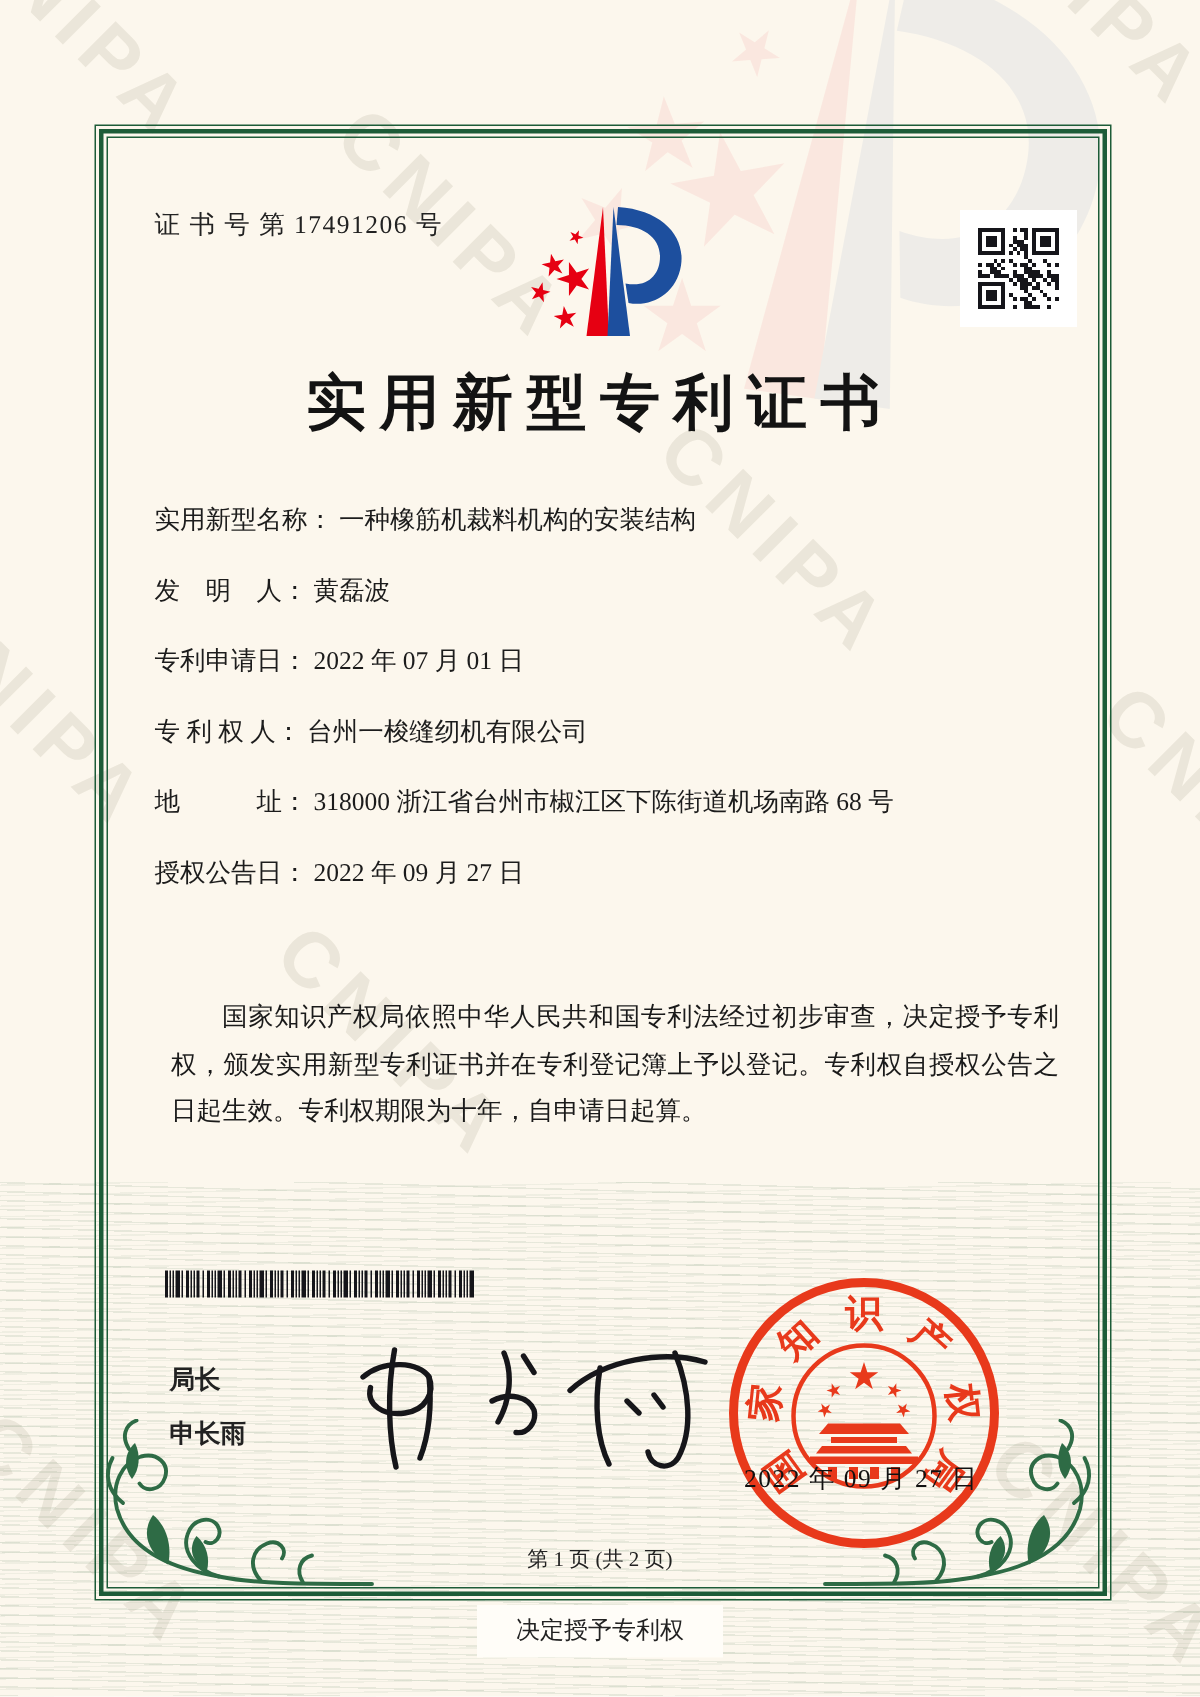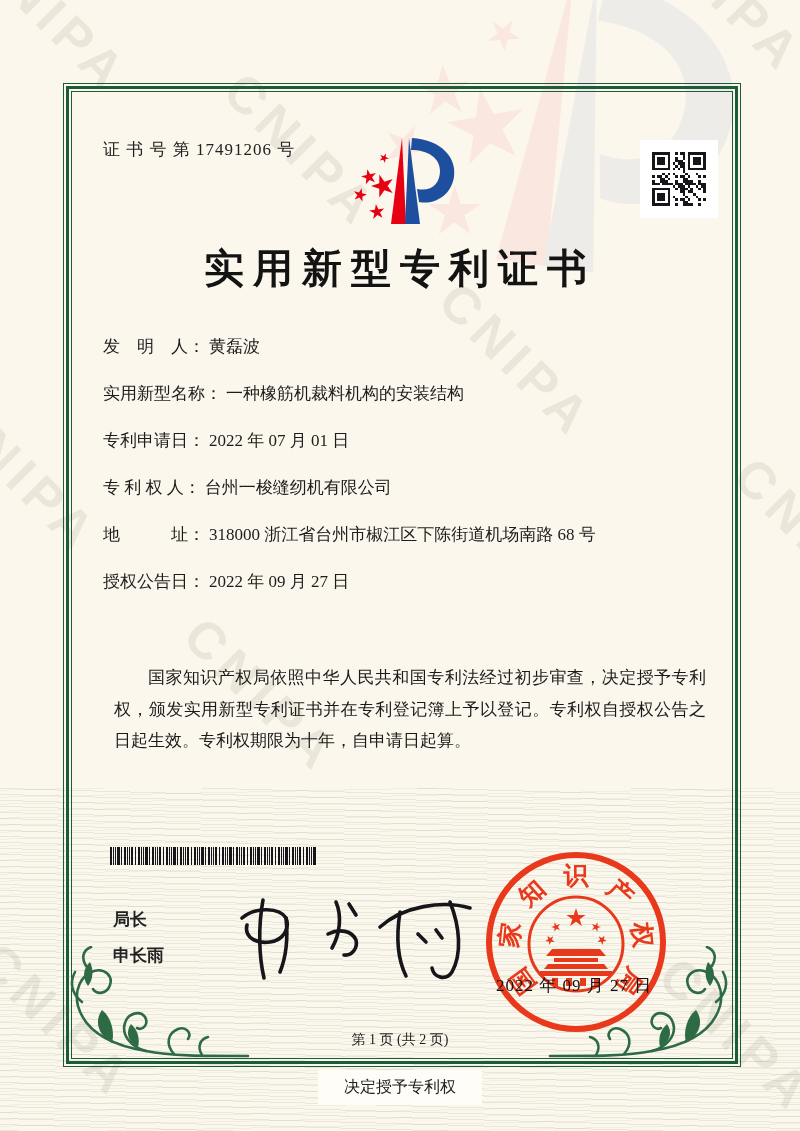--- a/index.html
+++ b/index.html
@@ -348,26 +348,26 @@
         <rect x="18" y="24" width="1" height="1"></rect>
         <rect x="19" y="24" width="1" height="1"></rect>
         <rect x="22" y="24" width="1" height="1"></rect>
       </g>
     </svg>
 
   <div class="title">实用新型专利证书</div>
 
   <div class="fields">
     <div class="frow">
+      <span class="lbl">实用新型名称：</span>
+      <span class="val">一种橡筋机裁料机构的安装结构</span>
+    </div>
+    <div class="frow">
       <span class="lbl">发　明　人：</span>
       <span class="val">黄磊波</span>
-    </div>
-    <div class="frow">
-      <span class="lbl">实用新型名称：</span>
-      <span class="val">一种橡筋机裁料机构的安装结构</span>
     </div>
     <div class="frow">
       <span class="lbl">专利申请日：</span>
       <span class="val">2022 年 07 月 01 日</span>
     </div>
     <div class="frow">
       <span class="lbl">专 利 权 人：</span>
       <span class="val">台州一梭缝纫机有限公司</span>
     </div>
     <div class="frow">

